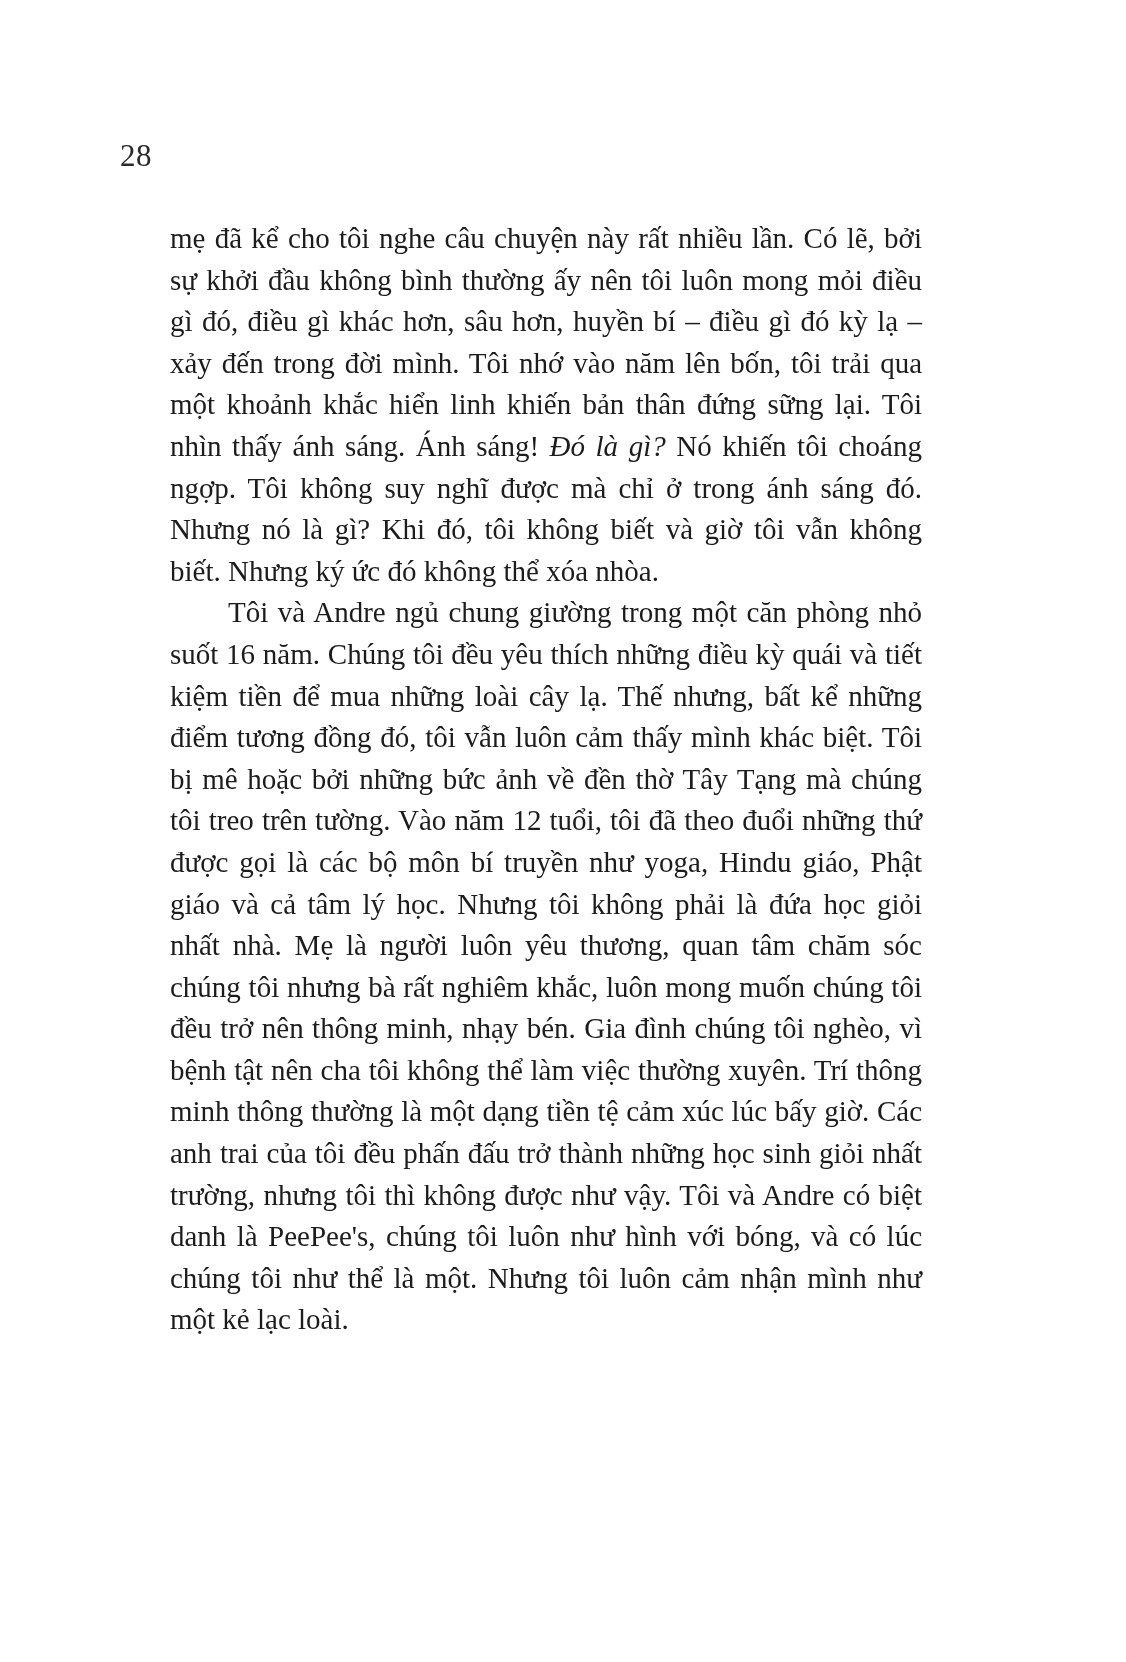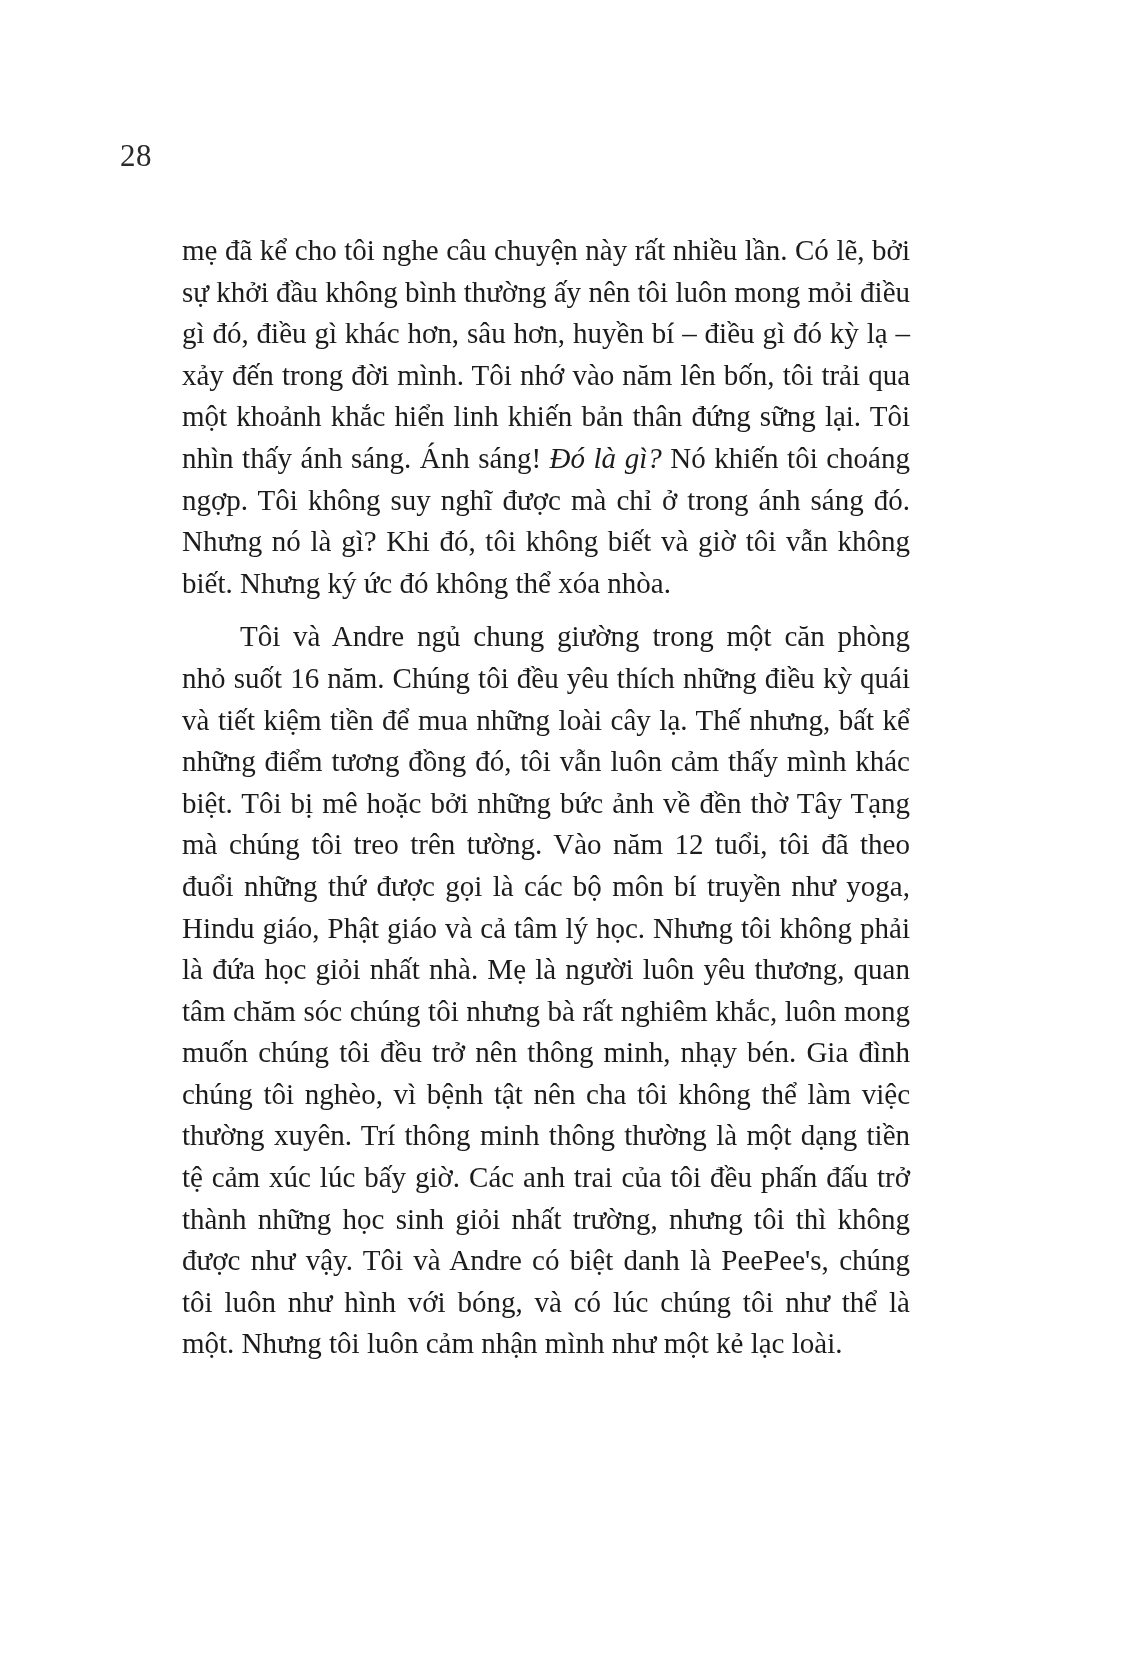--- a/index.html
+++ b/index.html
@@ -41,21 +41,21 @@
   .text-block {
     position: absolute;
     top: 218px;
     left: 170px;
     width: 752px;
     font-size: 29px;
     line-height: 41.6px;
     text-align: justify;
   }
   .para {
-    margin: 12px;
+    margin: 0;
   }
   .para.indented {
     text-indent: 58px;
   }
   .italic-run {
     font-style: italic;
   }
 </style>
 </head>
 <body>

